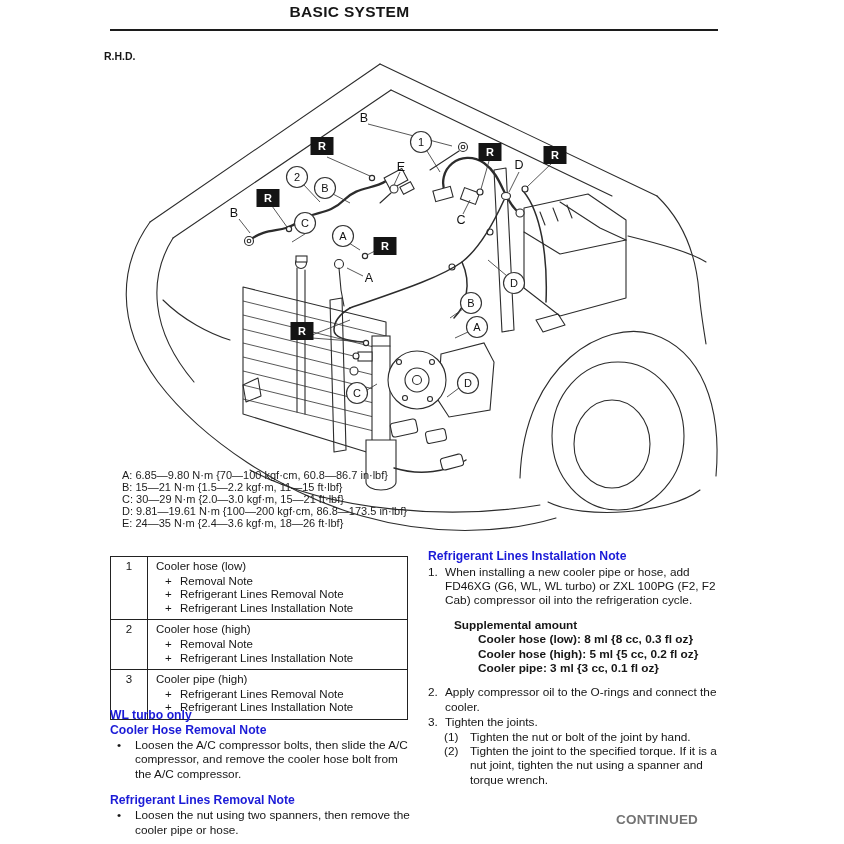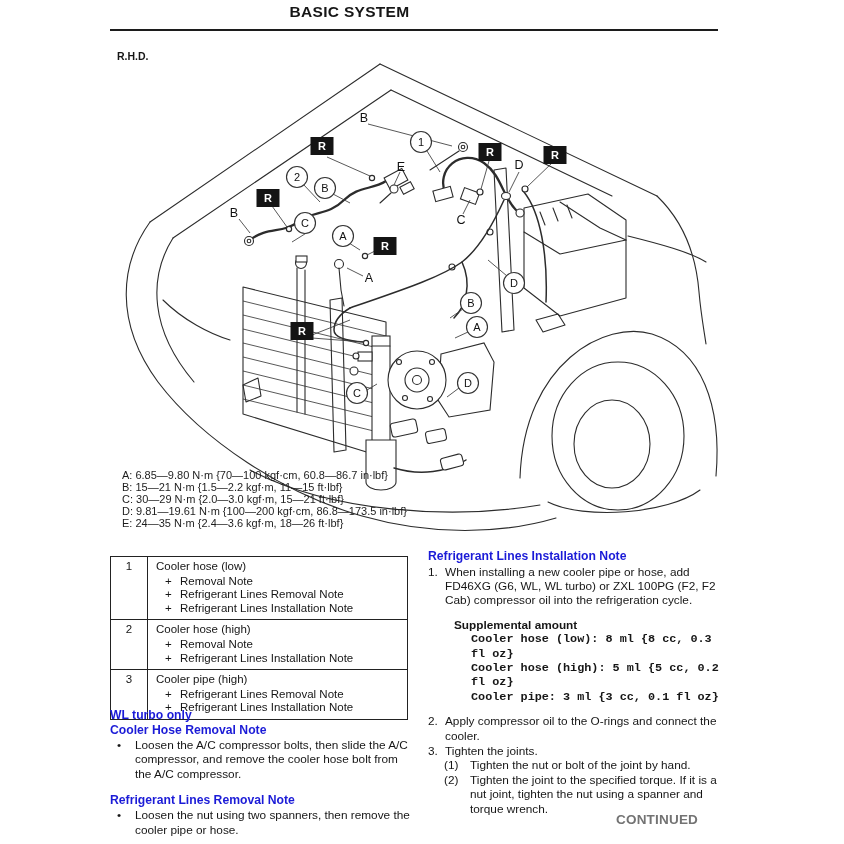--- a/index.html
+++ b/index.html
@@ -1,21 +1,21 @@
 <!DOCTYPE html>
 <html><head>
 <meta charset="utf-8">
 <style>
   html,body{margin:0;padding:0;background:#fff;}
   .page{position:relative;width:844px;height:844px;background:#fff;overflow:hidden;
         font-family:"Liberation Sans",sans-serif;color:#161616;}
   .abs{position:absolute;}
   .page-title{top:3px;left:0;width:699px;text-align:center;font-size:15.5px;font-weight:bold;letter-spacing:.3px;}
   .title-rule{top:29px;left:110px;width:608px;height:2.2px;background:#1c1c1c;}
-  .rhd{top:50px;left:117px;font-size:10.5px;font-weight:bold;}
+  .rhd{top:50px;left:104px;font-size:10.5px;font-weight:bold;}
   svg{position:absolute;top:0;left:0;}
   svg .ln{fill:none;stroke:#2c2c2c;stroke-width:1.1;stroke-linecap:round;stroke-linejoin:round;}
   svg .hose{fill:none;stroke:#2c2c2c;stroke-width:2.3;stroke-linecap:round;}
   svg .pipe{fill:none;stroke:#2c2c2c;stroke-width:1.5;stroke-linecap:round;}
   svg .thin{fill:none;stroke:#3a3a3a;stroke-width:.85;}
   svg .fit{fill:#fff;stroke:#2c2c2c;stroke-width:1.1;}
   svg .oring{fill:#fff;stroke:#2c2c2c;stroke-width:1.2;}
   svg .co-circle circle{fill:#fff;stroke:#333;stroke-width:1.15;}
   svg .co-circle text{font:11px "Liberation Sans",sans-serif;text-anchor:middle;fill:#111;}
   svg .co-box rect{fill:#141414;stroke:#141414;}
@@ -37,21 +37,21 @@
   .bullet-row .b{width:18px;flex:none;padding-left:7px;}
   .bullet-row .bt{flex:1;}
   .gap12{height:12px;}
   .step{display:flex;margin-top:1px;}
   .step .num{width:17px;flex:none;}
   .step .txt{flex:1;}
   .substep{display:flex;margin-left:16px;}
   .substep .snum{width:26px;flex:none;}
   .substep .stxt{flex:1;}
   .supp{font-weight:bold;margin:10px 0 10px 26px;}
-  .supp .s-line{margin-left:17px;font-family:Liberation Mono, monospace;}
+  .supp .s-line{margin-left:24px;}
   .continued{top:812px;left:616px;font-size:13.5px;font-weight:bold;color:#737373;letter-spacing:.2px;}
 </style>
 </head>
 <body>
 
 <div class="page">
 
   <div class="abs page-title">BASIC SYSTEM</div>
   <div class="abs title-rule"></div>
   <div class="abs rhd">R.H.D.</div>

